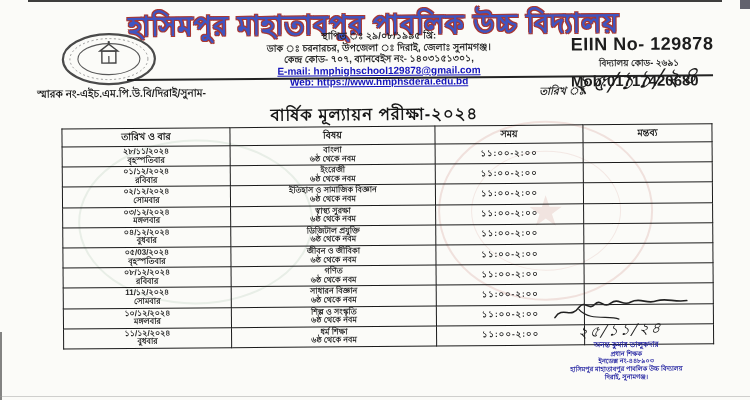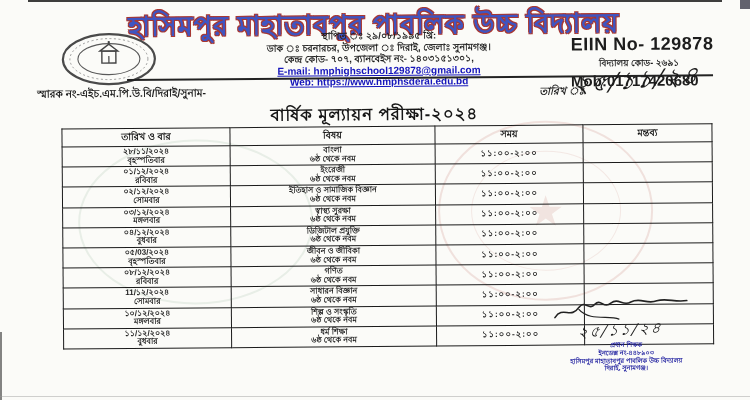--- a/index.html
+++ b/index.html
@@ -254,20 +254,21 @@
 
   <div class="sig-svg">
     <svg width="155" height="32" viewBox="0 0 155 32">
       <path d="M6 22 C14 10, 22 24, 30 12 C36 4, 40 16, 46 9 C52 3, 55 14, 62 8 C70 2, 74 12, 82 7 C92 2, 98 10, 108 6 C118 3, 126 8, 138 6" fill="none" stroke="#222" stroke-width="1.6" stroke-linecap="round"></path>
       <path d="M30 14 C40 26, 60 20, 70 24" fill="none" stroke="#222" stroke-width="1.2" stroke-linecap="round"></path>
     </svg>
   </div>
   <div class="sig-date">২৫/১১/২৪</div>
 
   <div class="stamp">
+    <div class="s-name">অনন্ত কুমার তালুকদার</div>
     <div class="s-line">প্রধান শিক্ষক</div>
     <div class="s-line">ইনডেক্স নং-৪৪৮৯০৩</div>
     <div class="s-line">হাসিমপুর মাহাতাবপুর পাবলিক উচ্চ বিদ্যালয়</div>
     <div class="s-line">দিরাই, সুনামগঞ্জ।</div>
   </div>
 
 </div>
 
 <div class="edge-top"></div>
 <div class="edge-top-r"></div>

